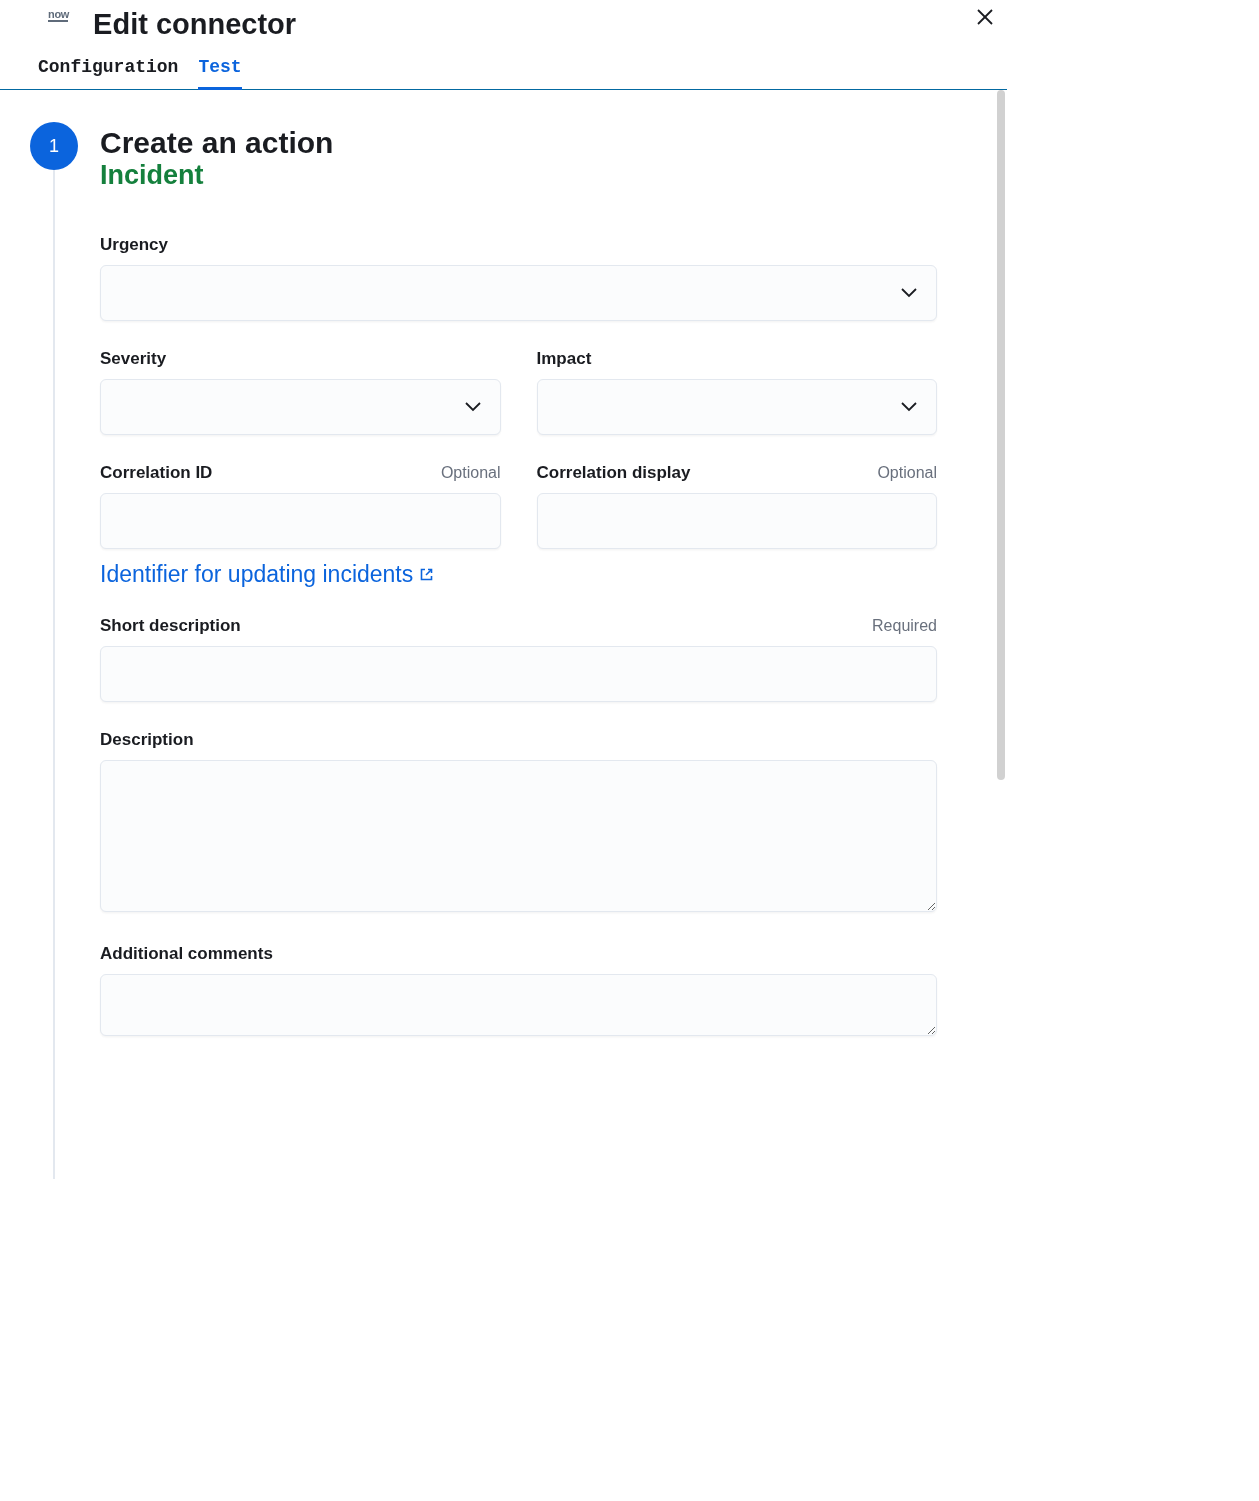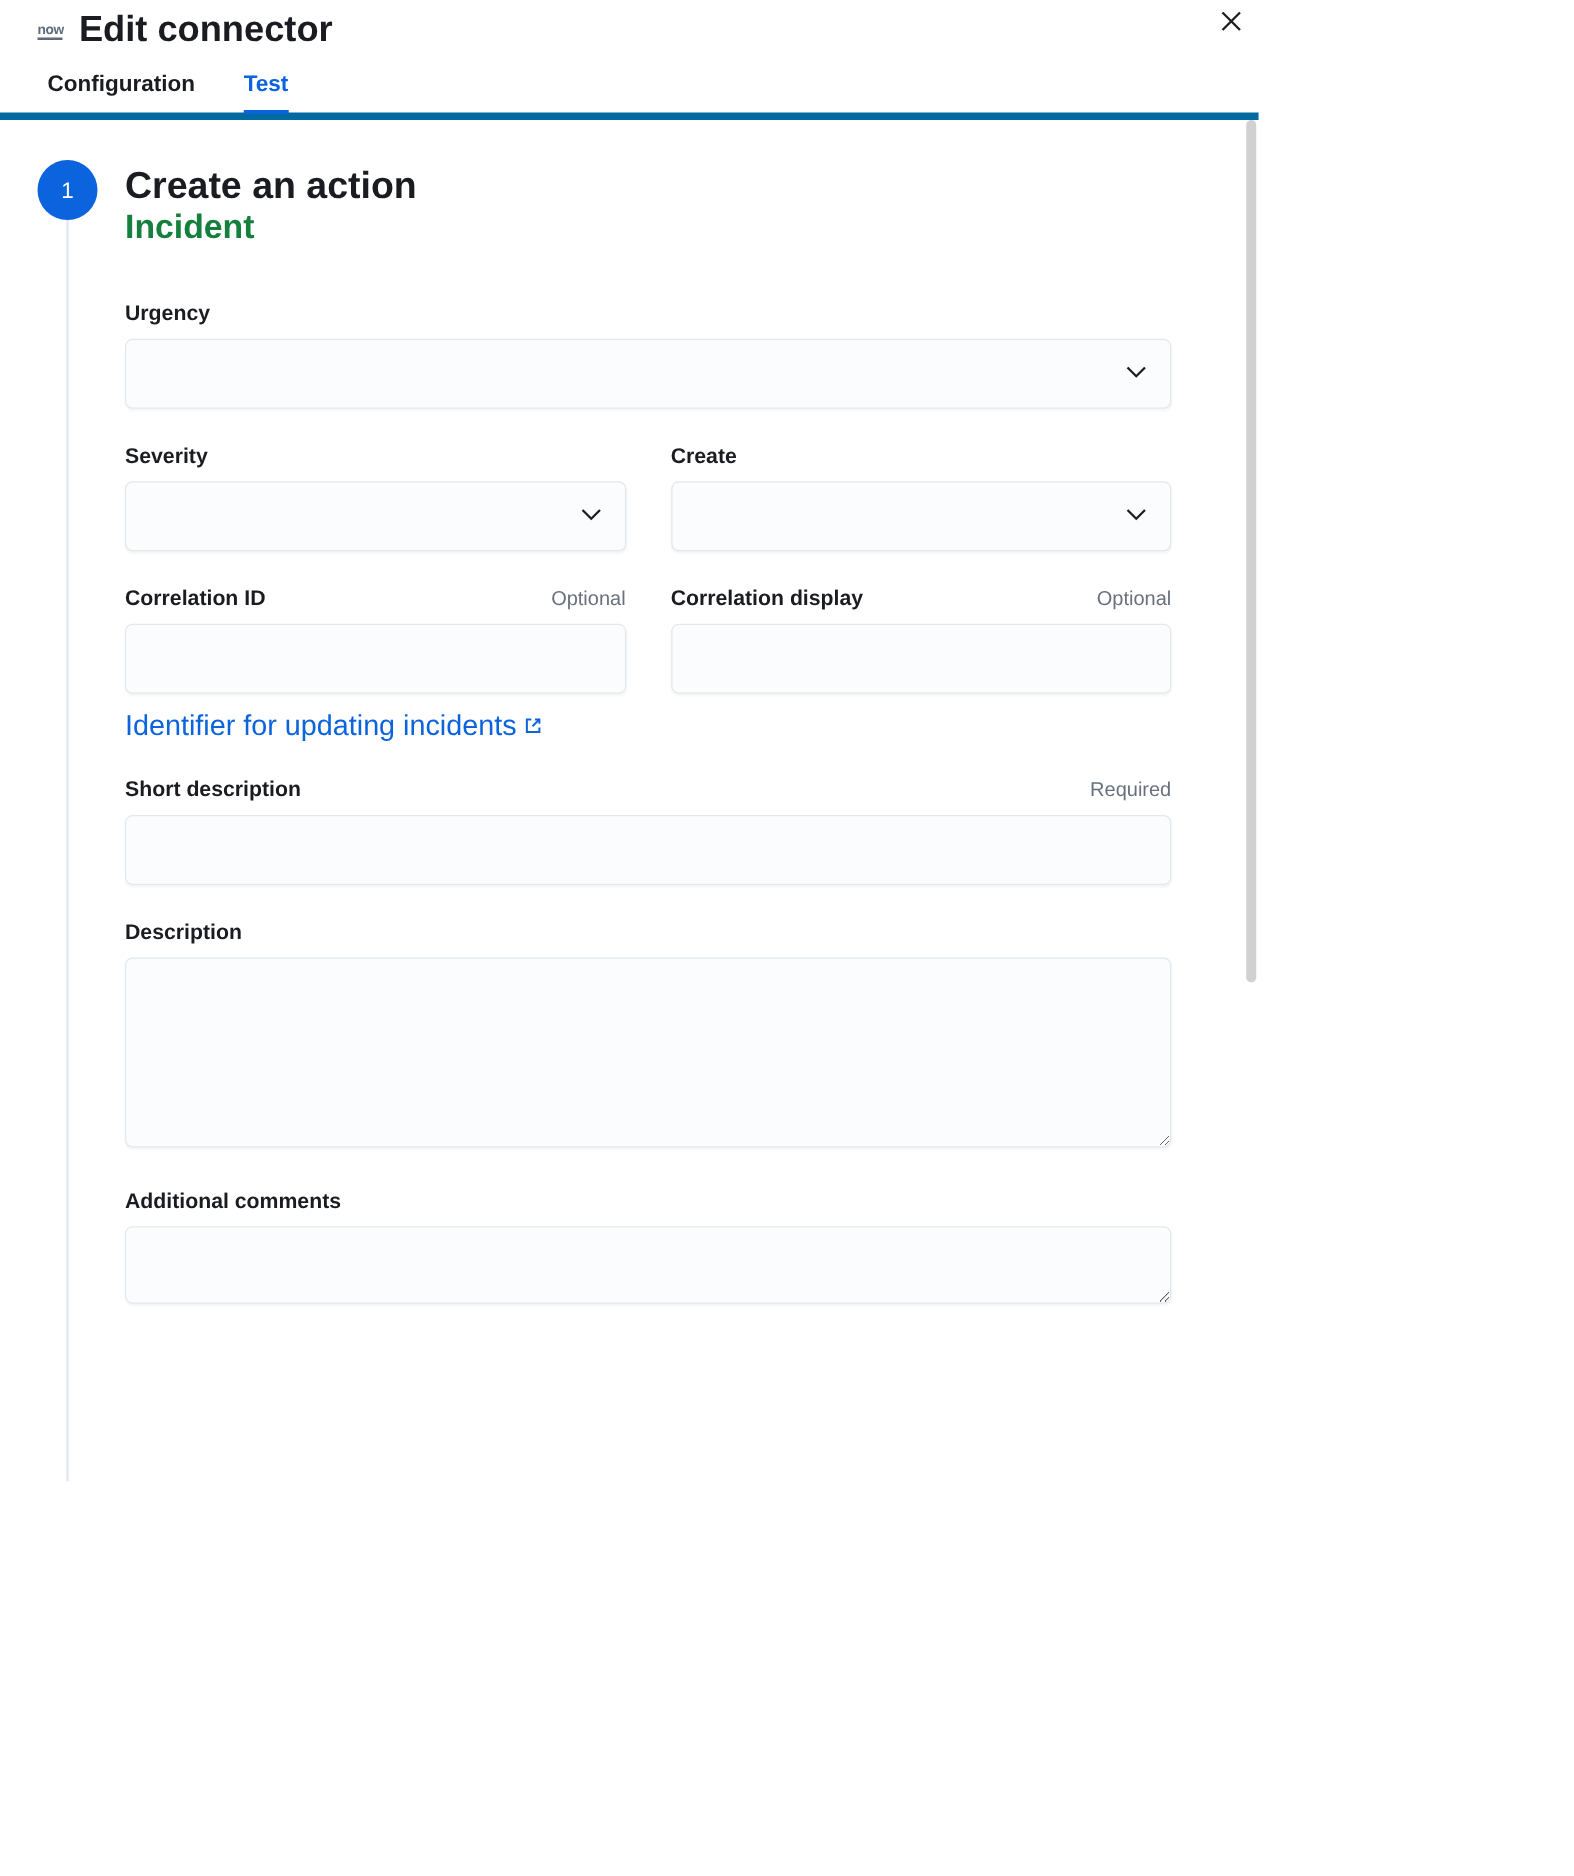--- a/index.html
+++ b/index.html
@@ -7,23 +7,24 @@
       font-family: -apple-system, BlinkMacSystemFont, "Segoe UI", Helvetica, Arial, sans-serif;
       color: #1a1c21;
       background: #fff;
       width: 1007px;
       height: 1201px;
       position: relative;
       overflow: hidden;
     }
     .header {
       display: flex;
-      align-items: center;
+      align-items: flex-start;
       padding: 8px 30px 0 30px;
-      gap: 12px;
+      gap: 24px;
+      margin-left: 18px;
     }
     .logo {
       font-size: 11px;
       font-weight: 700;
       color: #5f6b7a;
       letter-spacing: -0.3px;
     }
     .logo-underline {
       width: 20px;
       height: 2px;
@@ -44,22 +45,23 @@
       border: none;
       cursor: pointer;
       display: flex;
       align-items: center;
       justify-content: center;
       color: #1a1c21;
     }
     .tabs {
       display: flex;
       padding: 16px 38px 0 38px;
-      gap: 39px;
-      border-bottom: 6px solid #0369a1;
+      gap: 20px;
+      border-bottom: 1px solid #0369a1;
+      font-family: Liberation Mono, monospace;
     }
     .tab {
       font-size: 18px;
       font-weight: 600;
       color: #1a1c21;
       padding-bottom: 12px;
       cursor: pointer;
       position: relative;
     }
     .tab.active {
@@ -262,21 +264,21 @@
         <div class="select">
           <span class="chevron">
             <svg width="18" height="12" viewBox="0 0 18 12" fill="none" stroke="currentColor" stroke-width="1.8">
                 <polyline points="2,3 9,10 16,3"></polyline>
               </svg>
           </span>
         </div>
       </div>
       <div class="form-group">
         <div class="label-row">
-          <label>Create</label>
+          <label>Impact</label>
         </div>
         <div class="select">
           <span class="chevron">
             <svg width="18" height="12" viewBox="0 0 18 12" fill="none" stroke="currentColor" stroke-width="1.8">
                 <polyline points="2,3 9,10 16,3"></polyline>
               </svg>
           </span>
         </div>
       </div>
     </div>

